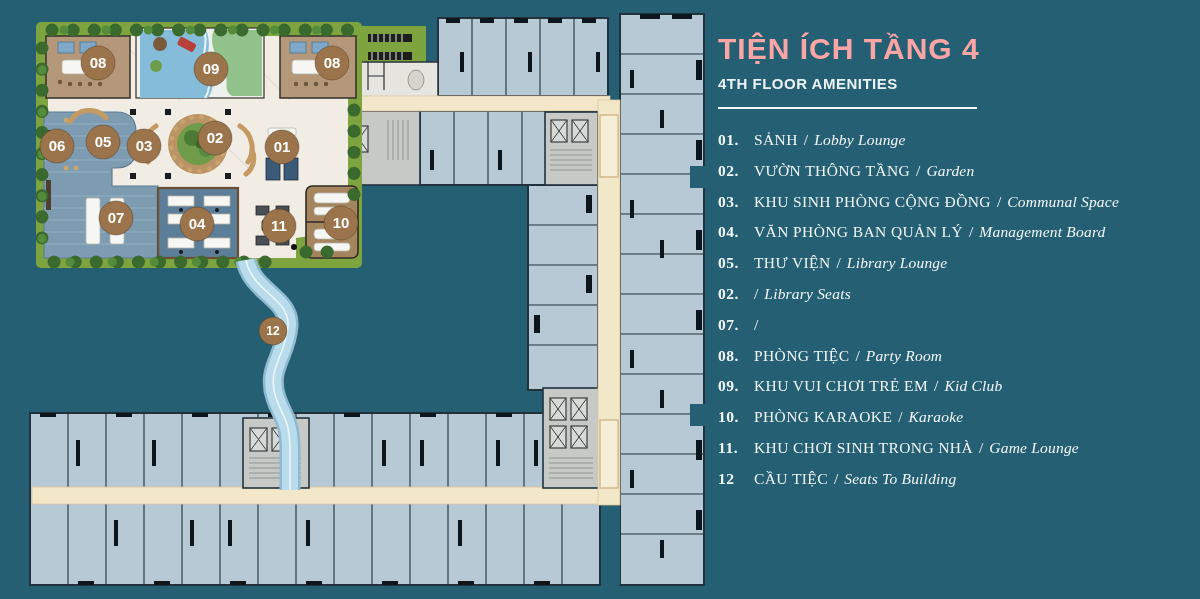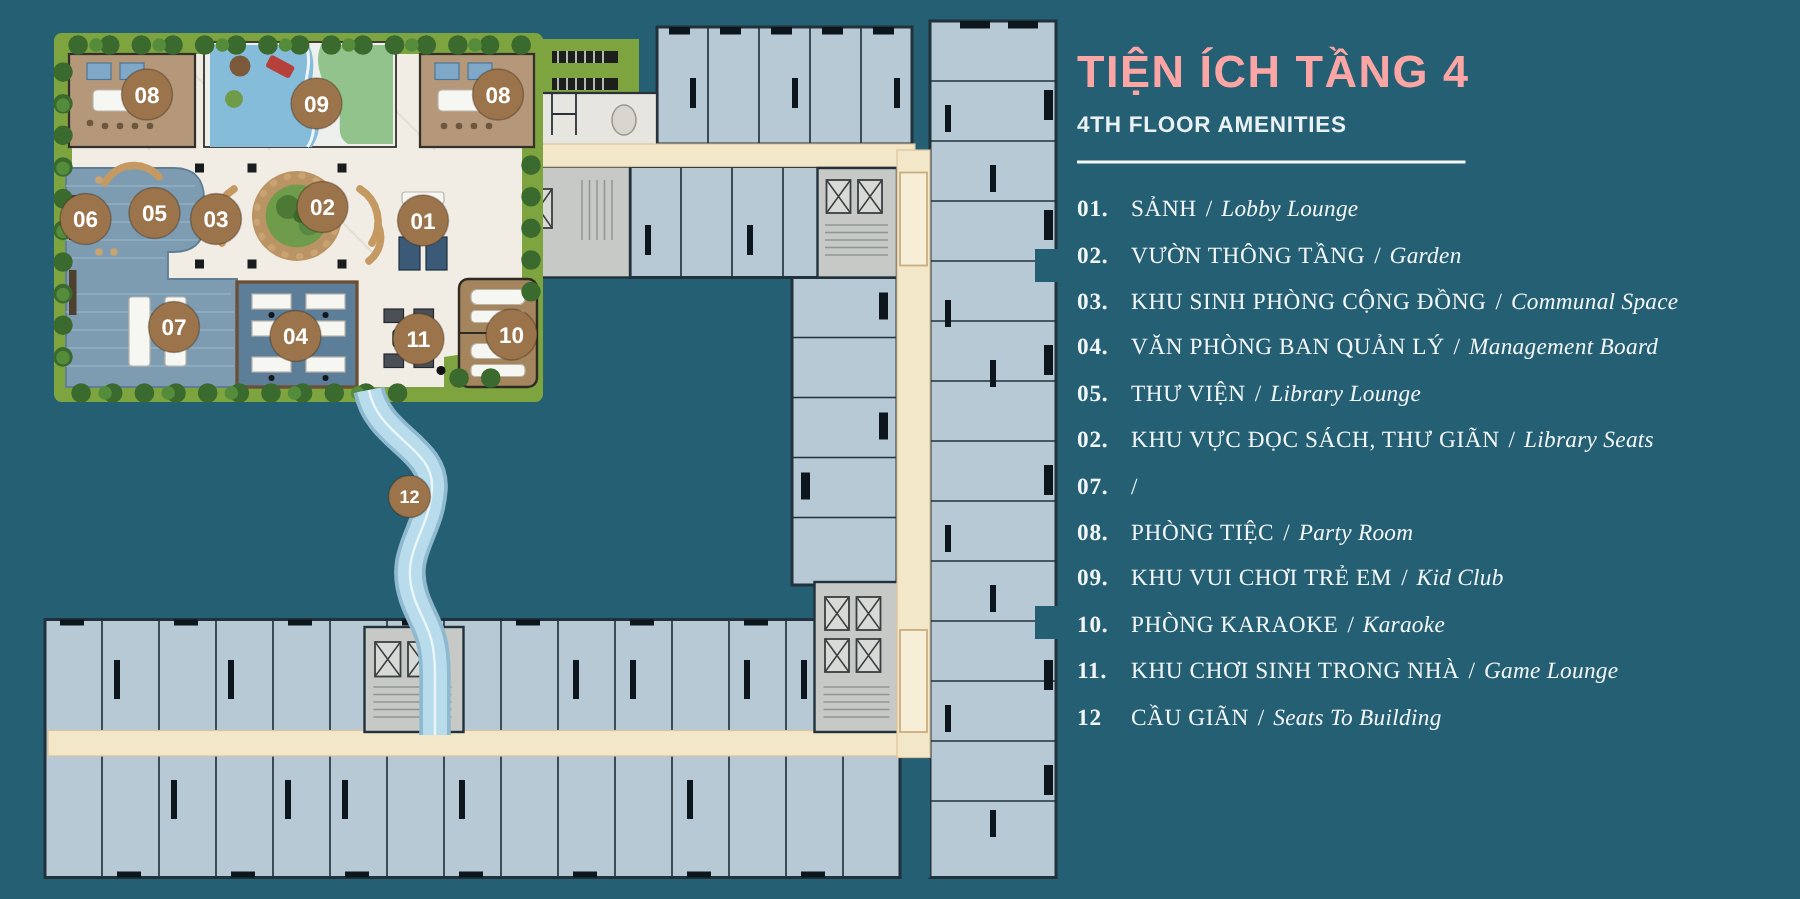--- a/index.html
+++ b/index.html
@@ -370,21 +370,20 @@
         <span class="en">Management Board</span>
       </div>
       <div class="row">
         <span class="num">05.</span>
         <span class="vi">THƯ VIỆN</span>
         <span class="sep">/</span>
         <span class="en">Library Lounge</span>
       </div>
       <div class="row">
         <span class="num">02.</span>
-        <span class="vi">KHU VỰC ĐỌC SÁCH, THƯ GIÃN</span>
         <span class="sep">/</span>
         <span class="en">Library Seats</span>
       </div>
       <div class="row">
         <span class="num">07.</span>
         <span class="sep">/</span>
       </div>
       <div class="row">
         <span class="num">08.</span>
         <span class="vi">PHÒNG TIỆC</span>
@@ -404,18 +403,18 @@
         <span class="en">Karaoke</span>
       </div>
       <div class="row">
         <span class="num">11.</span>
         <span class="vi">KHU CHƠI SINH TRONG NHÀ</span>
         <span class="sep">/</span>
         <span class="en">Game Lounge</span>
       </div>
       <div class="row">
         <span class="num">12</span>
-        <span class="vi">CẦU GIÃN</span>
+        <span class="vi">CẦU TIỆC</span>
         <span class="sep">/</span>
         <span class="en">Seats To Building</span>
       </div>
     </div>
 </div>
 
 </body></html>

